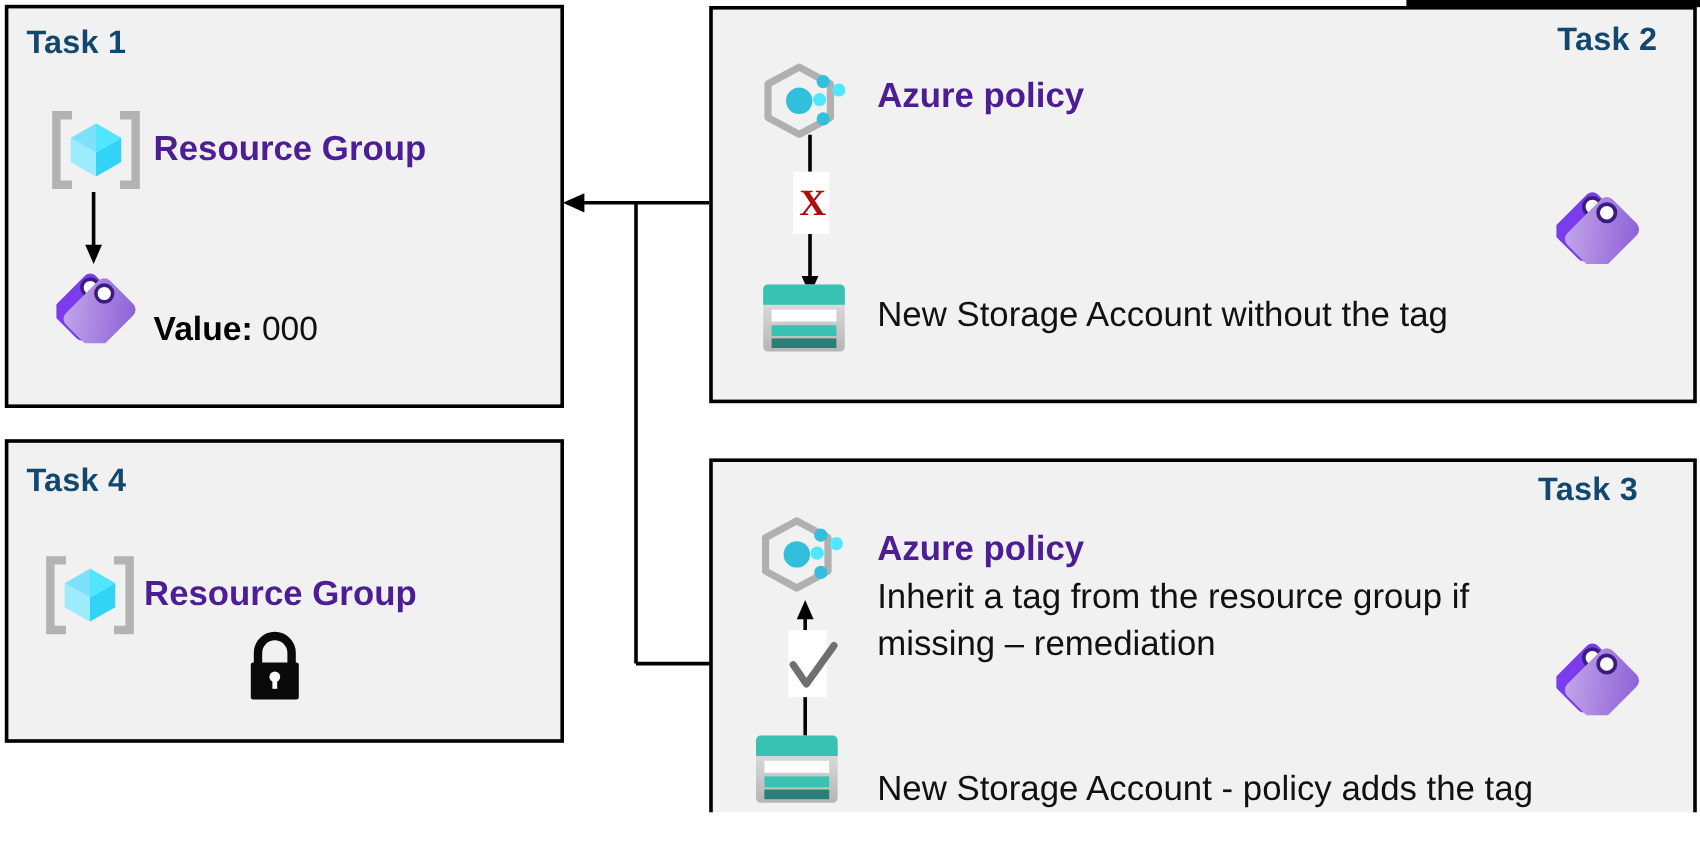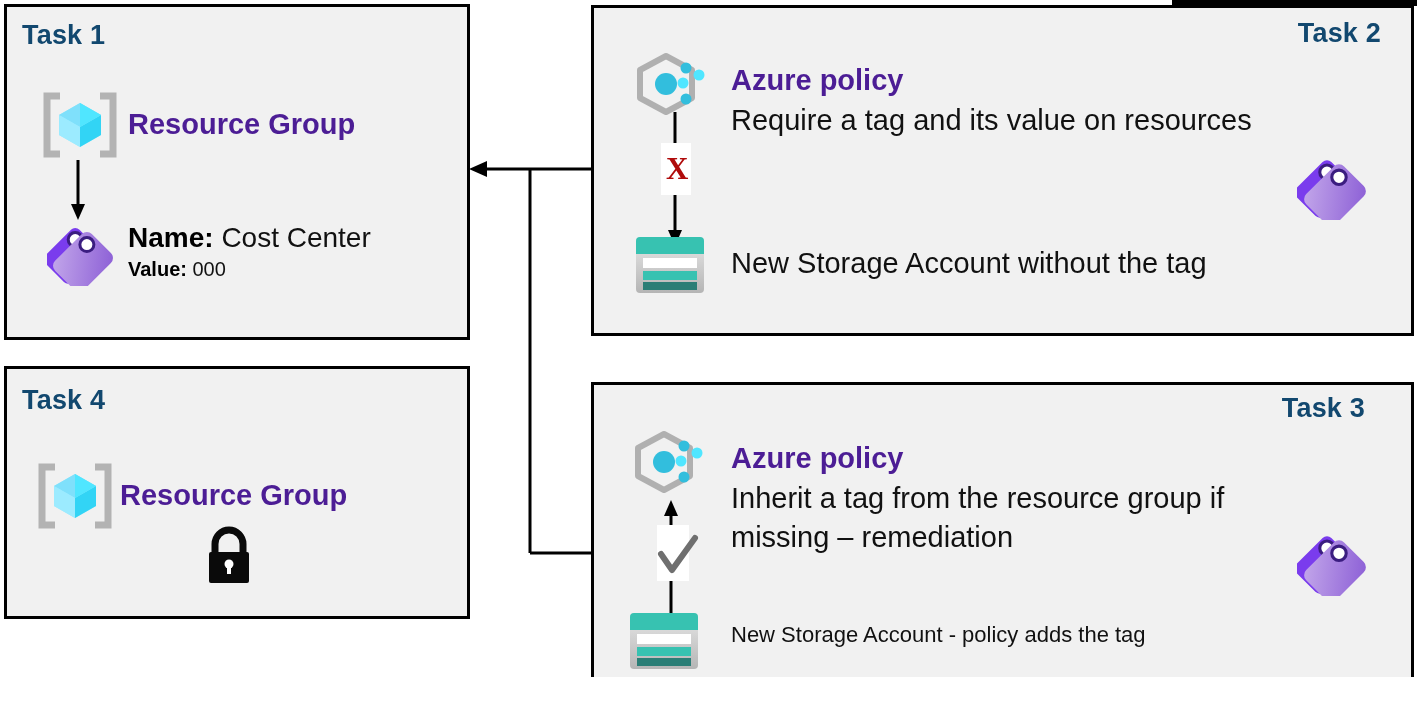--- a/index.html
+++ b/index.html
@@ -141,25 +141,21 @@
         <path d="M8 8 H44 A6 6 0 0 1 50 14 V40 A6 6 0 0 1 44 46 H8 A6 6 0 0 1 2 40 V14 A6 6 0 0 1 8 8 Z" fill="#7a3ced"></path>
         <circle cx="40" cy="18" r="7" fill="#ffffff" stroke="#3b1d80" stroke-width="3"></circle>
       </g>
       <g transform="rotate(-45 42 38)">
         <path d="M16 16 H54 A7 7 0 0 1 61 23 V50 A7 7 0 0 1 54 57 H16 A7 7 0 0 1 9 50 V23 A7 7 0 0 1 16 16 Z" fill="url(#tagGradA)"></path>
         <circle cx="50" cy="27" r="7" fill="#ffffff" stroke="#3b1d80" stroke-width="3"></circle>
       </g>
     </svg>
   </div>
 
-  <div style="position:absolute; left:128px; top:222px; font-size:28px; white-space:nowrap;">
-    <span style="font-weight:bold; color:#000;">Name:</span>
-    <span style="color:#111;">Cost Center</span>
-  </div>
-  <div style="position:absolute; left:128px; top:258px; font-size:20px; white-space:nowrap;">
+  <div style="position:absolute; left:128px; top:258px; font-size:28px; white-space:nowrap;">
     <span style="font-weight:bold; color:#000;">Value:</span>
     <span style="color:#111;">000</span>
   </div>
 
   <div class="task-box" id="task4-box"></div>
   <div class="task-label" id="task4-label">Task 4</div>
 
   <div class="icon rg-icon" style="left:38px; top:463px; width:74px; height:66px;">
     <svg width="74" height="66" viewBox="0 0 74 66">
       <g fill="none" stroke="#b3b3b3" stroke-width="7" stroke-linecap="butt">
@@ -238,21 +234,20 @@
         <circle cx="40" cy="18" r="7" fill="#ffffff" stroke="#3b1d80" stroke-width="3"></circle>
       </g>
       <g transform="rotate(-45 42 38)">
         <path d="M16 16 H54 A7 7 0 0 1 61 23 V50 A7 7 0 0 1 54 57 H16 A7 7 0 0 1 9 50 V23 A7 7 0 0 1 16 16 Z" fill="url(#tagGradB)"></path>
         <circle cx="50" cy="27" r="7" fill="#ffffff" stroke="#3b1d80" stroke-width="3"></circle>
       </g>
     </svg>
   </div>
 
   <div class="hdr-bold" style="left:731px; top:64px; font-size:29px;">Azure policy</div>
-  <div class="body-text" style="left:731px; top:104px; font-size:29px;">Require a tag and its value on resources</div>
   <div class="body-text" style="left:731px; top:247px; font-size:29px;">New Storage Account  without the tag</div>
 
   <div class="task-box" id="task3-box"></div>
   <div class="task-label" id="task3-label">Task 3</div>
 
   <div class="icon policy-icon" style="left:634px; top:430px; width:74px; height:66px;">
     <svg width="74" height="66" viewBox="0 0 74 66">
       <polygon points="30,4 56,18 56,46 30,60 4,46 4,18" fill="none" stroke="#b0b0b0" stroke-width="6" stroke-linejoin="round"></polygon>
       <circle cx="30" cy="32" r="11" fill="#32bedd"></circle>
       <circle cx="50" cy="16" r="5.5" fill="#32bedd"></circle>
@@ -303,21 +298,21 @@
       <g transform="rotate(-45 42 38)">
         <path d="M16 16 H54 A7 7 0 0 1 61 23 V50 A7 7 0 0 1 54 57 H16 A7 7 0 0 1 9 50 V23 A7 7 0 0 1 16 16 Z" fill="url(#tagGradC)"></path>
         <circle cx="50" cy="27" r="7" fill="#ffffff" stroke="#3b1d80" stroke-width="3"></circle>
       </g>
     </svg>
   </div>
 
   <div class="hdr-bold" style="left:731px; top:442px; font-size:29px;">Azure policy</div>
   <div class="body-text" style="left:731px; top:482px; font-size:29px;text-align:center;">Inherit a tag from the resource group if</div>
   <div class="body-text" style="left:731px; top:521px; font-size:29px;">missing – remediation</div>
-  <div class="body-text" style="left:731px; top:622px; font-size:22px;">New Storage Account   - policy adds the tag</div>
+  <div class="body-text" style="left:731px; top:642px; font-size:29px;">New Storage Account   - policy adds the tag</div>
 
   <svg id="connectors">
 
     <line x1="591" y1="169" x2="484" y2="169" stroke="#000" stroke-width="3"></line>
     <polygon points="469,169 487,161 487,177" fill="#000"></polygon>
 
     <line x1="530" y1="169" x2="530" y2="553" stroke="#000" stroke-width="3"></line>
     <line x1="530" y1="553" x2="592" y2="553" stroke="#000" stroke-width="3"></line>
   </svg>
 

